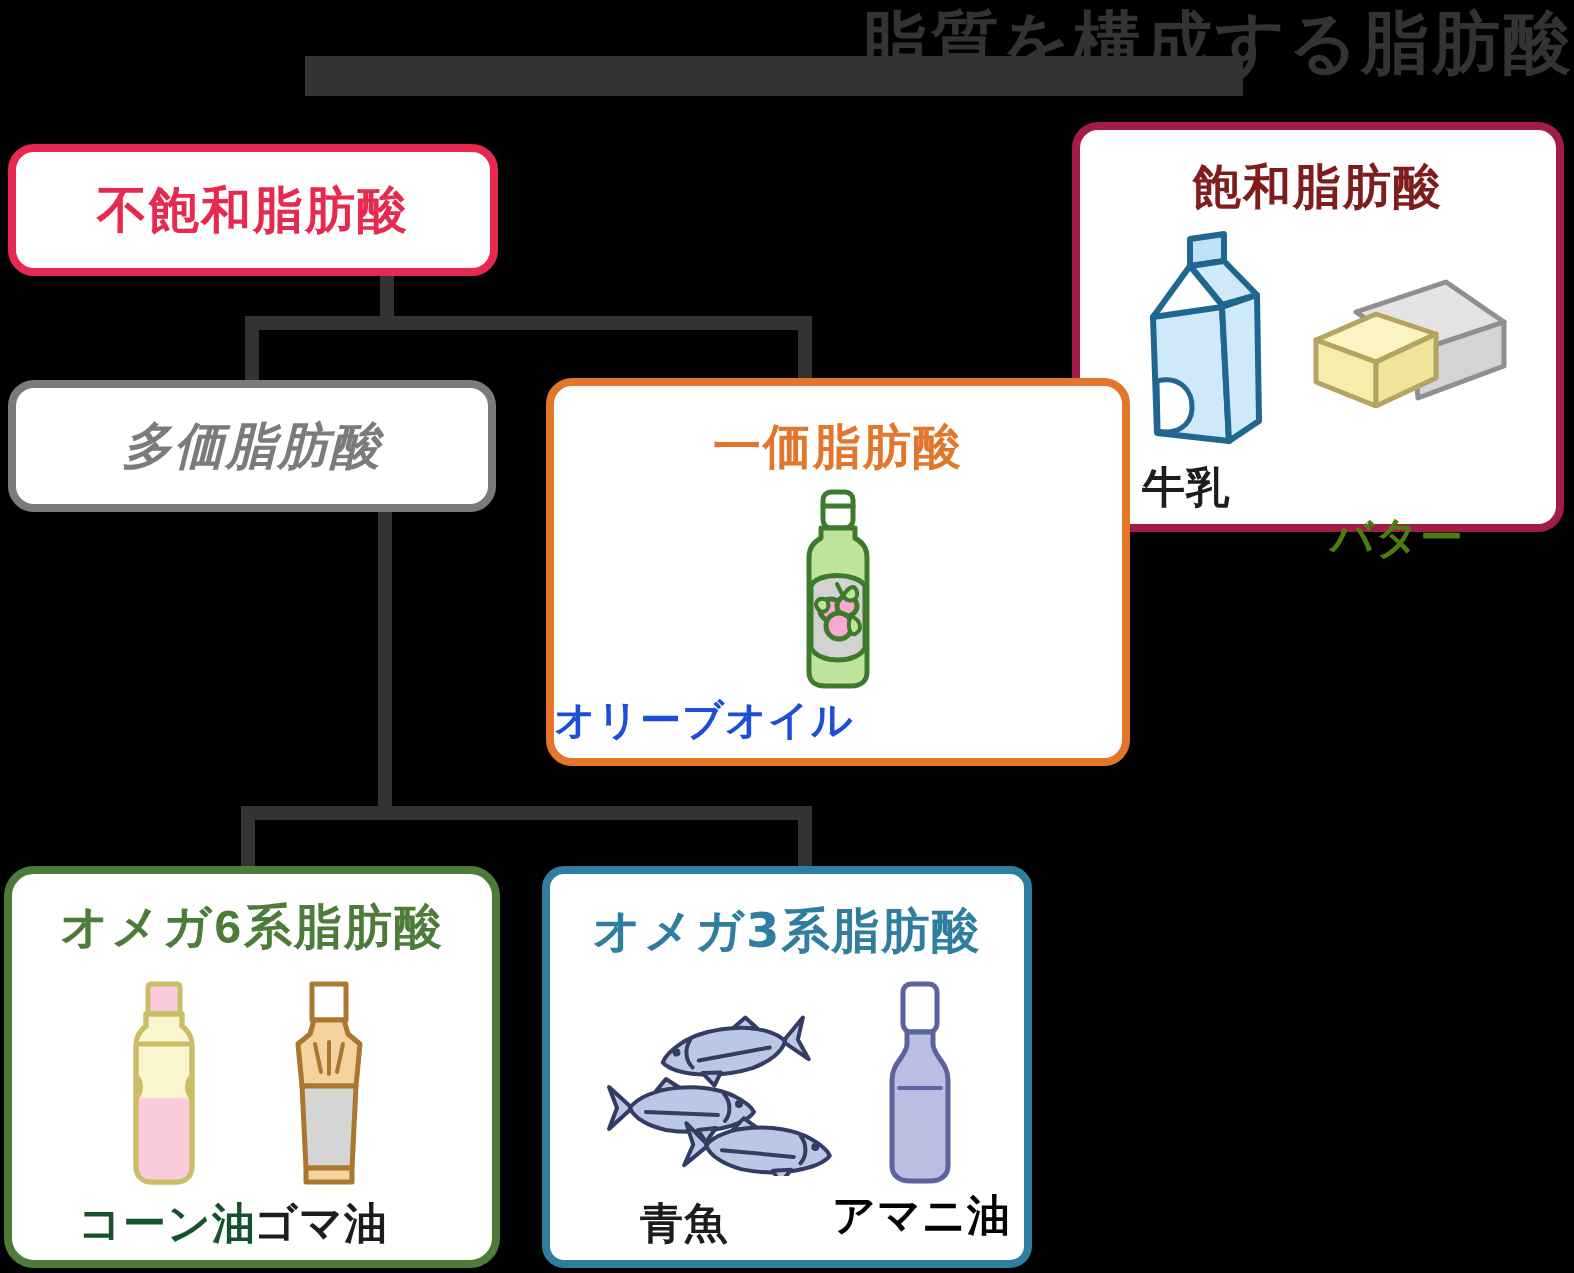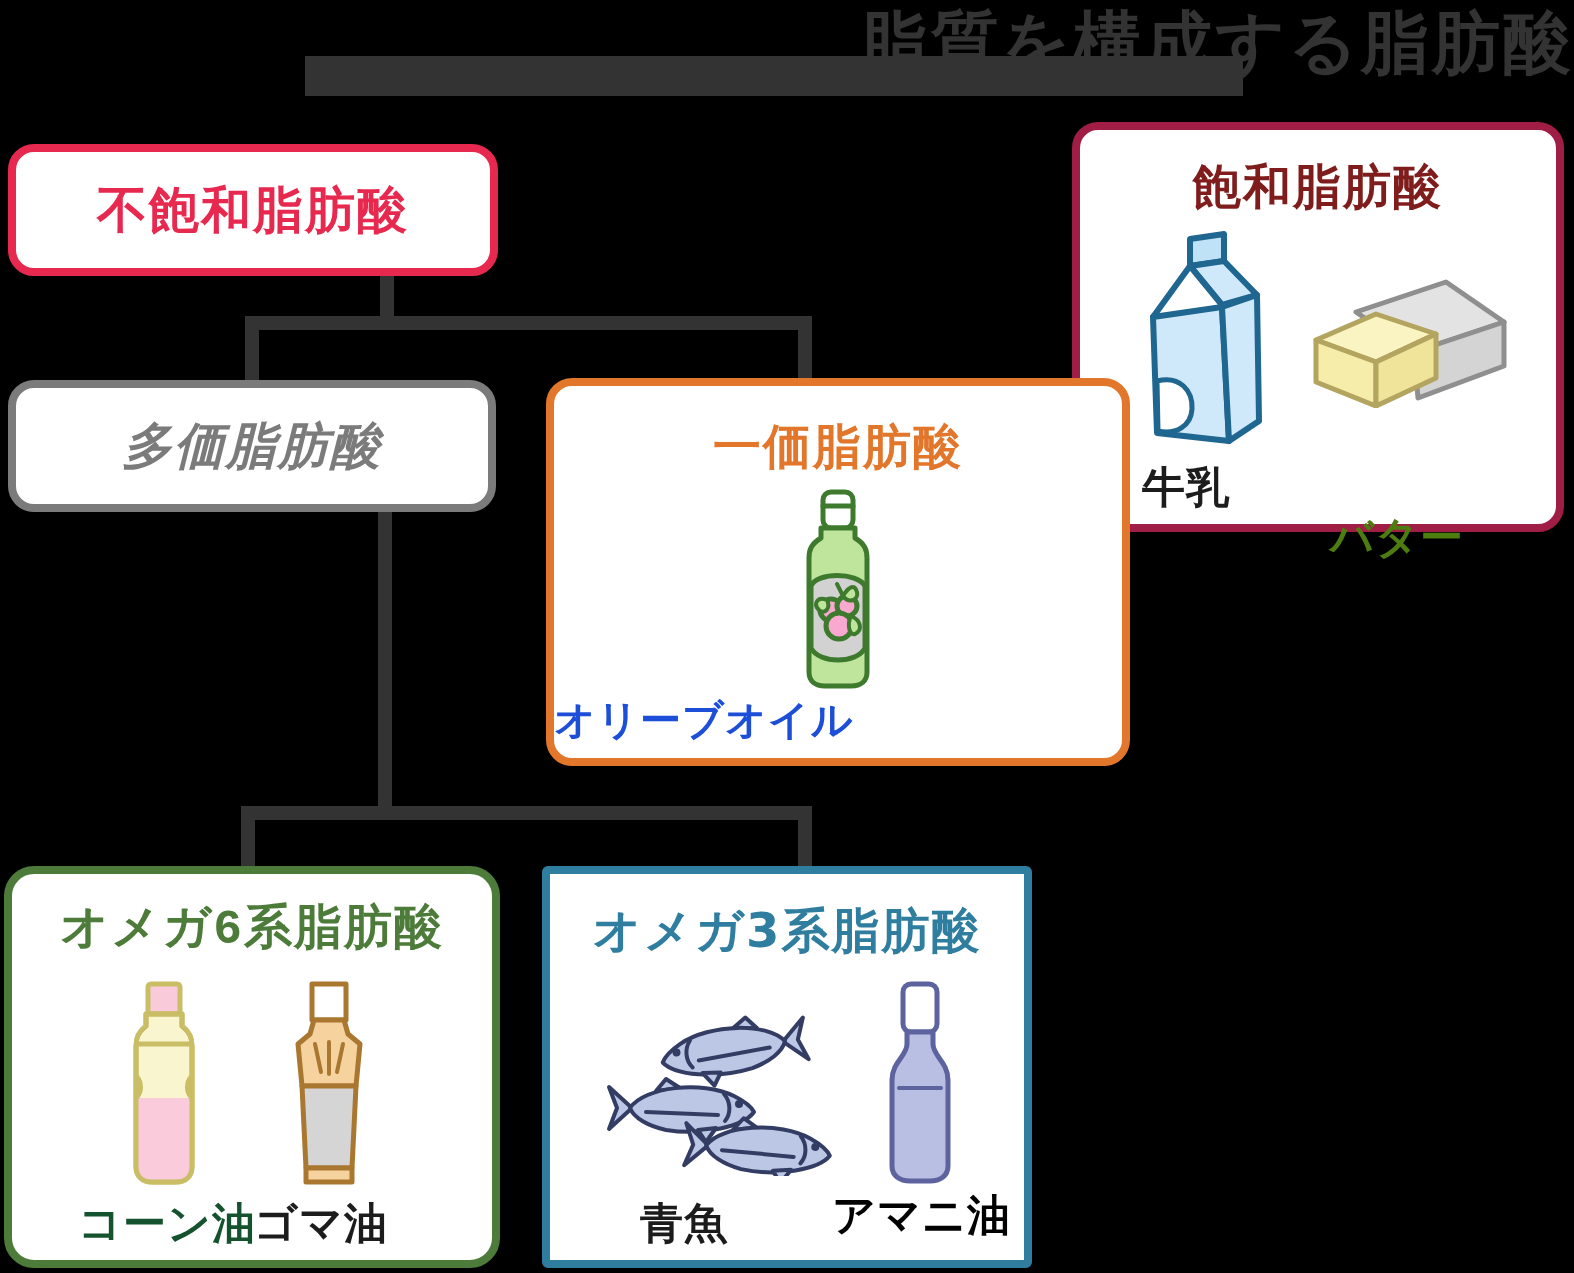--- a/index.html
+++ b/index.html
@@ -146,21 +146,21 @@
           <polygon points="14,106 68,106 64,188 18,188" fill="#d5d5d5"></polygon>
           <rect x="18" y="188" width="46" height="14" fill="#f5d29e"></rect>
         </g>
       </svg>
     </div>
 
     <div class="item-label" style="left: 66px; top: 328px; width: 180px; color: #14532d;">コーン油</div>
     <div class="item-label" style="left: 242px; top: 328px; width: 160px; color: rgb(28, 28, 28);">ゴマ油</div>
   </div>
 
-  <div class="node-box" style="left: 542px; top: 866px; width: 490px; height: 402px; border-radius: 6px; border-color: rgb(47, 126, 159);">
+  <div class="node-box" style="left: 542px; top: 866px; width: 490px; height: 402px; border-radius: 22px; border-color: rgb(47, 126, 159);">
     <div class="heading" style="top: 32px; color: rgb(47, 126, 159);">オメガ3系脂肪酸</div>
 
     <div class="icon" style="left:46px;top:122px;width:300px;height:180px;">
       <svg viewBox="0 0 300 180" width="300" height="180">
         <defs>
           <g id="fish">
             <g stroke="#333c63" stroke-width="4" stroke-linejoin="round" stroke-linecap="round">
               <path d="M28,34 L5,13 L13,34 L5,55 Z" fill="#bcc7e6"></path>
               <path d="M52,17 L62,5 L76,14 Z" fill="#bcc7e6"></path>
               <path d="M26,34 C40,13 98,6 130,22 C142,28 148,34 150,38 C140,52 100,62 62,56 C44,52 30,44 26,34 Z" fill="#bcc7e6"></path>

